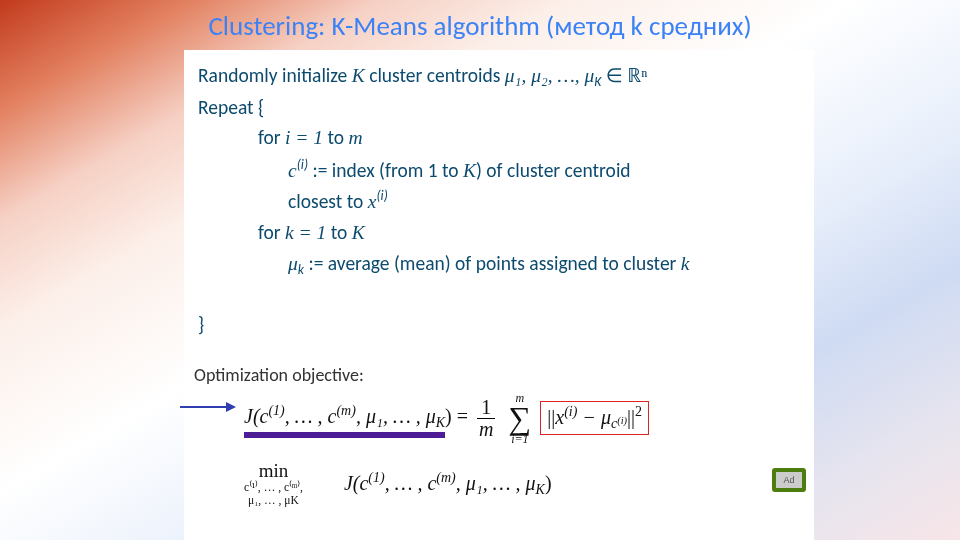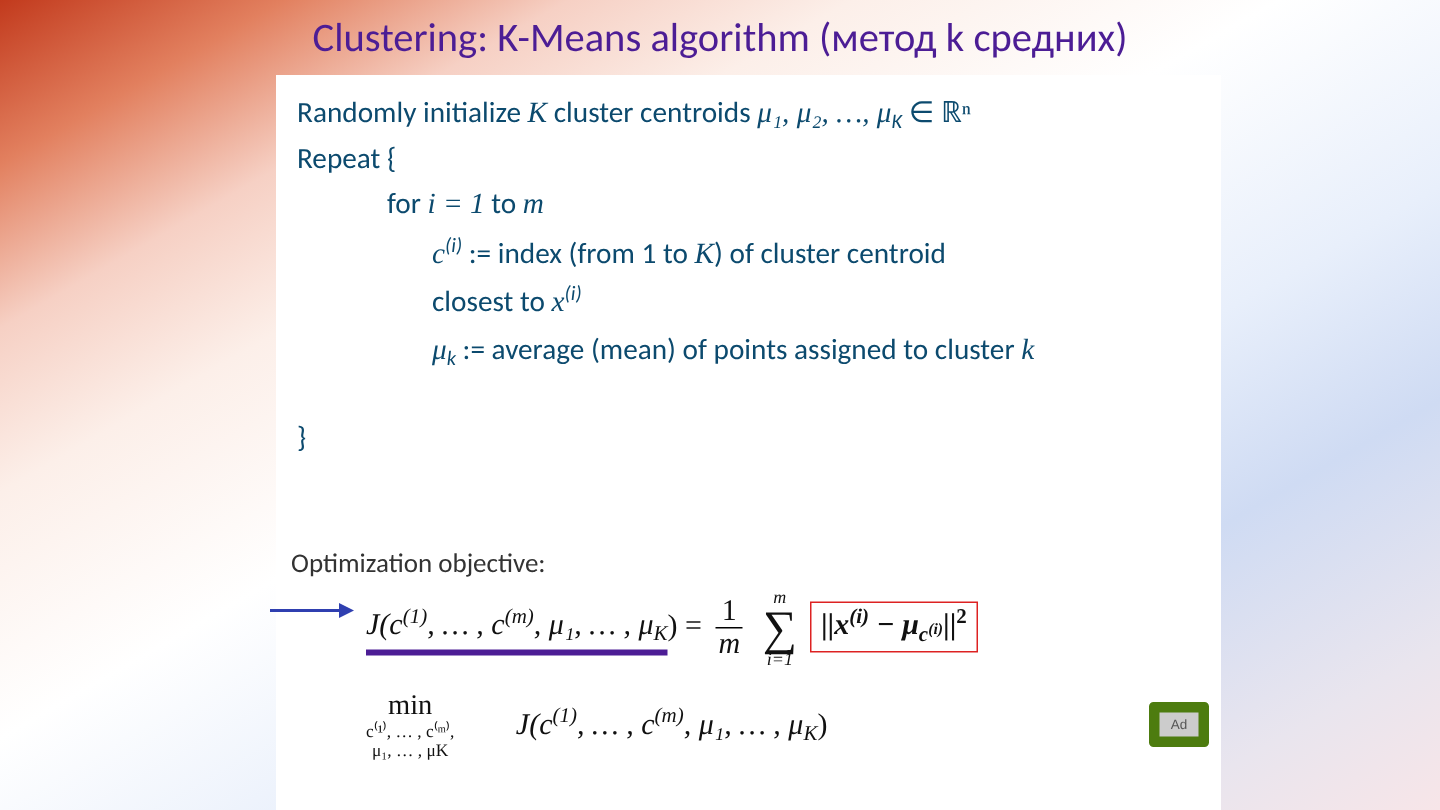--- a/index.html
+++ b/index.html
@@ -8,54 +8,54 @@
         #c23a1d 0%,
         #e2805f 10%,
         #f6d0c4 20%,
         #fcefe9 30%,
         #ffffff 45%,
         #e8effb 62%,
         #cfdbf3 75%,
         #e9e5ee 90%,
         #f7e5e8 100%);}
   .title{position:absolute;top:9px;left:0;right:0;text-align:center;
-         font-size:27px;color:#4c1d95;font-weight:400;}
+         font-size:27px;color:#3b82f6;font-weight:400;}
   .panel{position:absolute;background:#fff;}
   .panel1{left:184px;top:50px;width:630px;height:310px;}
   .panel2{left:184px;top:358px;width:630px;height:188px;}
   .alg{font-size:19.5px;color:#0c4a6e;line-height:1.55;padding:10px 14px 0 14px;}
   .alg .ind1{padding-left:60px;}
   .alg .ind2{padding-left:90px;}
   .ital{font-style:italic;font-family:"Cambria Math","Times New Roman",serif;}
   .sub{font-size:0.70em;vertical-align:-0.30em;font-style:italic;}
   .sup{font-size:0.70em;vertical-align:0.55em;font-style:italic;}
   .bb{font-family:"Cambria Math",serif;}
 
   .obj-label{position:absolute;left:10px;top:6px;font-size:18px;color:#333;}
   .arrow{position:absolute;left:-6px;top:39px;height:20px;}
   .arrow svg{display:block;}
 
   .eq-J{position:absolute;left:60px;top:34px;font-family:"Cambria Math","Times New Roman",serif;font-size:20px;color:#111;}
-  .eq-J .underln{display:inline-block;border-bottom:4px solid #4c1d95;padding-bottom:1px;}
+  .eq-J .underln{display:inline-block;border-bottom:6px solid #4c1d95;padding-bottom:1px;}
   .frac{display:inline-block;vertical-align:middle;text-align:center;margin:0 4px;line-height:1.05;}
   .frac .num{display:block;border-bottom:1.2px solid #000;padding:0 2px;}
   .frac .den{display:block;padding:0 2px;}
   .sigma{display:inline-block;vertical-align:middle;text-align:center;margin:0 4px;line-height:1;}
   .sigma .top{display:block;font-size:0.60em;font-style:italic;}
   .sigma .sym{display:block;font-size:1.6em;line-height:0.9;}
   .sigma .bot{display:block;font-size:0.60em;font-style:italic;}
-  .boxed{display:inline-block;border:1.5px solid #d22;padding:2px 6px;vertical-align:middle;font-weight:bold;}
+  .boxed{display:inline-block;border:1.5px solid #d22;padding:2px 6px;vertical-align:middle;}
 
   .eq-min{position:absolute;left:60px;top:102px;font-family:"Cambria Math","Times New Roman",serif;font-size:20px;color:#111;white-space:nowrap;}
   .minblock{display:inline-block;vertical-align:middle;text-align:center;margin-right:8px;}
   .minblock .minword{display:block;font-size:0.95em;}
   .minblock .minsub{display:block;font-size:0.58em;line-height:1.1;}
 
   .ad-badge{position:absolute;right:8px;top:110px;width:26px;height:16px;border-radius:3px;
-            background:#ccc;border:7px solid #4d7c0f;font-size:9px;color:#555;
+            background:#ccc;border:4px solid #4d7c0f;font-size:9px;color:#555;
             display:flex;align-items:center;justify-content:center;font-family:Arial;}
 </style>
 </head>
 <body>
 
 <div class="bg"></div>
 
 <div class="title">Clustering: K-Means algorithm (метод k средних)</div>
 
 <div class="panel panel1">
@@ -65,20 +65,23 @@
     </div>
     <div>Repeat {</div>
     <div class="ind1">
       <span>for </span><span class="ital">i = 1</span><span> to </span><span class="ital">m</span>
     </div>
     <div class="ind2">
       <span class="ital">c</span><span class="sup">(i)</span><span> := index (from 1 to </span><span class="ital">K</span><span>) of cluster centroid</span>
     </div>
     <div class="ind2">
       <span>closest to </span><span class="ital">x</span><span class="sup">(i)</span>
+    </div>
+    <div class="ind1">
+      <span>for </span><span class="ital">k = 1</span><span> to </span><span class="ital">K</span>
     </div>
     <div class="ind2">
       <span class="ital">μ</span><span class="sub">k</span><span> := average (mean) of points assigned to cluster </span><span class="ital">k</span>
     </div>
     <div style="height:28px;"></div>
     <div>}</div>
   </div>
 </div>
 
 <div class="panel panel2">

